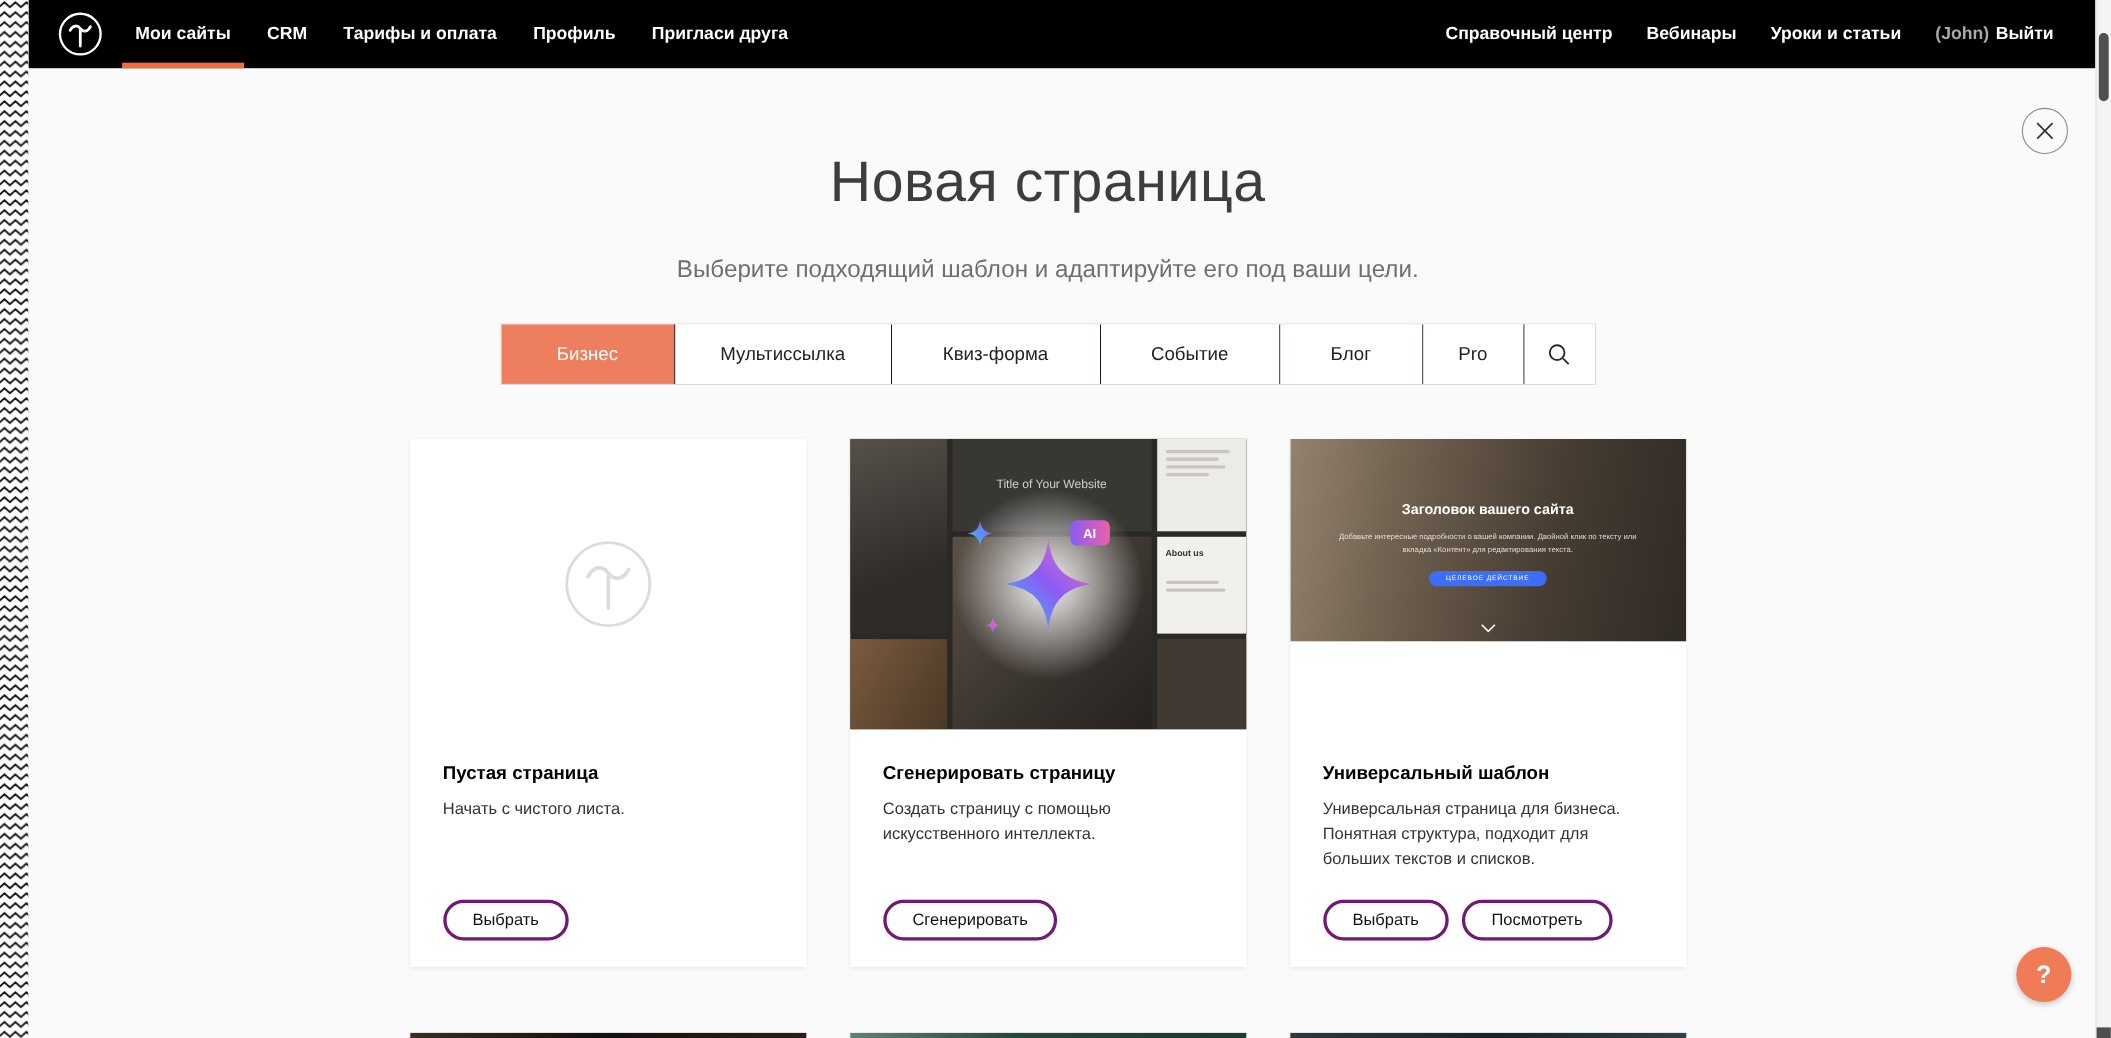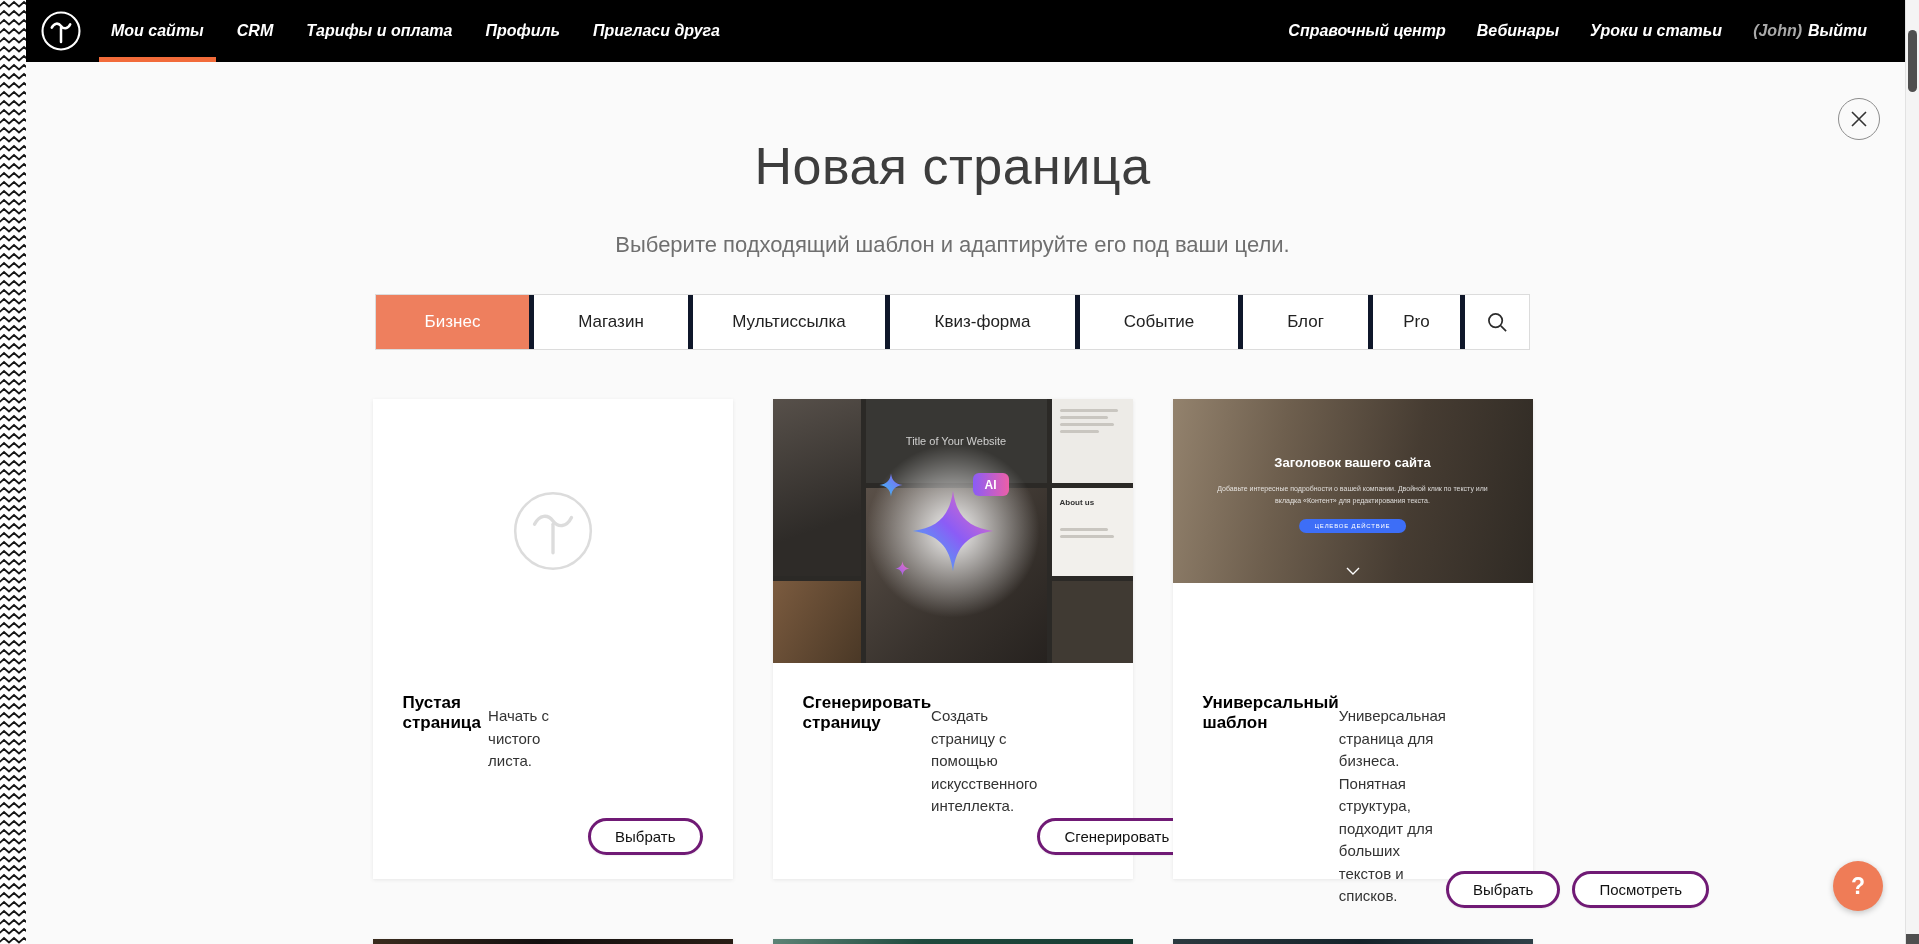--- a/index.html
+++ b/index.html
@@ -8,21 +8,21 @@
     position:relative;
     background:#fafafa;
     font-family:"Liberation Sans", sans-serif;
     color:#222;
   }
 
   
   .navbar {
     position:absolute; top:0; left:0; right:14px; height:62px;
     background:#000; display:flex; align-items:center;
-    padding:0 38px 0 40px; z-index:5;font-style:italic;
+    padding:0 38px 0 52px; z-index:5;
   }
   .logo { width:42px; height:42px; flex:none; cursor:pointer; }
   .nav-left { display:flex; gap:33px; margin-left:29px; }
   .nav-right { margin-left:auto; display:flex; gap:31px; align-items:center; }
   .nav-item {
     color:#fff; font-size:16px; font-weight:600; text-decoration:none;
     position:relative; line-height:62px; height:62px; cursor:pointer; white-space:nowrap;
   }
   .nav-item.active::after {
     content:""; position:absolute; left:-12px; right:-12px; bottom:0;
@@ -73,35 +73,35 @@
   }
 
   
   .tabs {
     display:flex; width:max-content; margin:36px auto 0; height:56px;
     border:1px solid #dcdcdc; background:#fff;
   }
   .tab {
     display:flex; align-items:center; justify-content:center;
     font-size:17px; color:#222; background:#fff; border:none;
-    border-right:5px solid #0f172a; cursor:pointer; font-family:inherit;
+    border-right:1px solid #0f172a; cursor:pointer; font-family:inherit;
   }
   .tab:last-child { border-right:none; }
   .tab.active { background:#ee7f5e; color:#fff; }
   .t0{width:158px}.t1{width:159px}.t2{width:197px}.t3{width:190px}
   .t4{width:163px}.t5{width:130px}.t6{width:92px}.t7{width:64px}
 
   
   .cards-row { width:1160px; margin:49px auto 0; display:flex; gap:40px; }
   .card {
     width:360px; height:480px; background:#fff; display:flex; flex-direction:column;
     box-shadow:0 1px 4px rgba(0,0,0,.08); cursor:pointer;
   }
   .preview { height:264px; flex:none; position:relative; overflow:hidden; }
-  .card-body { flex:1; padding:30px 30px 24px; display:flex; flex-direction:row; }
+  .card-body { flex:1; padding:30px 30px 24px; display:flex; flex-direction:column; }
   .card-title { font-size:17px; font-weight:bold; color:#000; }
   .card-desc { font-size:15px; color:#333; line-height:1.5; margin-top:12px; }
   .card-actions { margin-top:auto; display:flex; gap:12px; }
   .pill {
     height:37px; padding:0 24px; border-radius:19px; border:3px solid #701a75;
     background:#fff; font-size:15px; color:#111; cursor:pointer;
     box-shadow:0 1px 2px rgba(0,0,0,.06); font-family:inherit;
   }
 
   
@@ -208,21 +208,20 @@
     <path d="M2 2 L16 16 M16 2 L2 16" stroke="#333" stroke-width="1.6"></path>
   </svg>
 </button>
 
 <main>
   <h1 class="page-title">Новая страница</h1>
   <p class="page-subtitle">Выберите подходящий шаблон и адаптируйте его под ваши цели.</p>
 
   <div class="tabs">
     <button class="tab t0 active">Бизнес</button>
-    <button class="tab t1">Магазин</button>
     <button class="tab t2">Мультиссылка</button>
     <button class="tab t3">Квиз-форма</button>
     <button class="tab t4">Событие</button>
     <button class="tab t5">Блог</button>
     <button class="tab t6">Pro</button>
     <button class="tab t7">
       <svg width="21" height="21" viewBox="0 0 22 22">
         <circle cx="9" cy="9" r="7" fill="none" stroke="#2b2b2b" stroke-width="1.8"></circle>
         <path d="M14.5 14.5 L20 20" stroke="#2b2b2b" stroke-width="1.8"></path>
       </svg>

